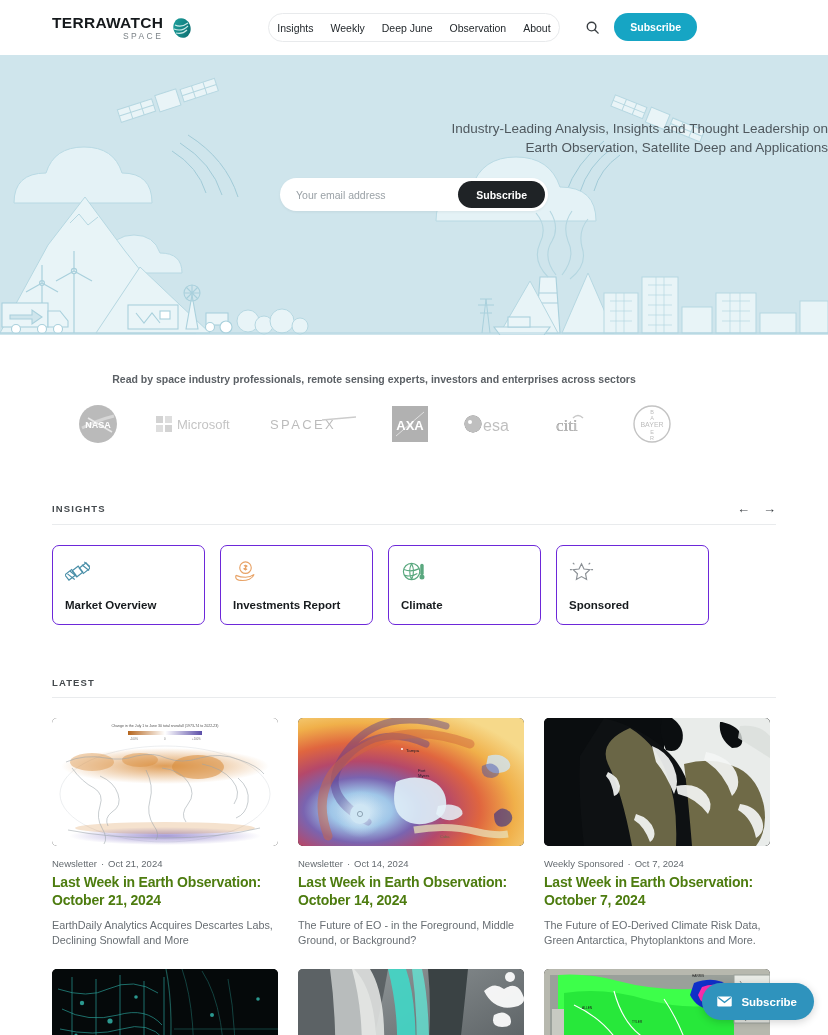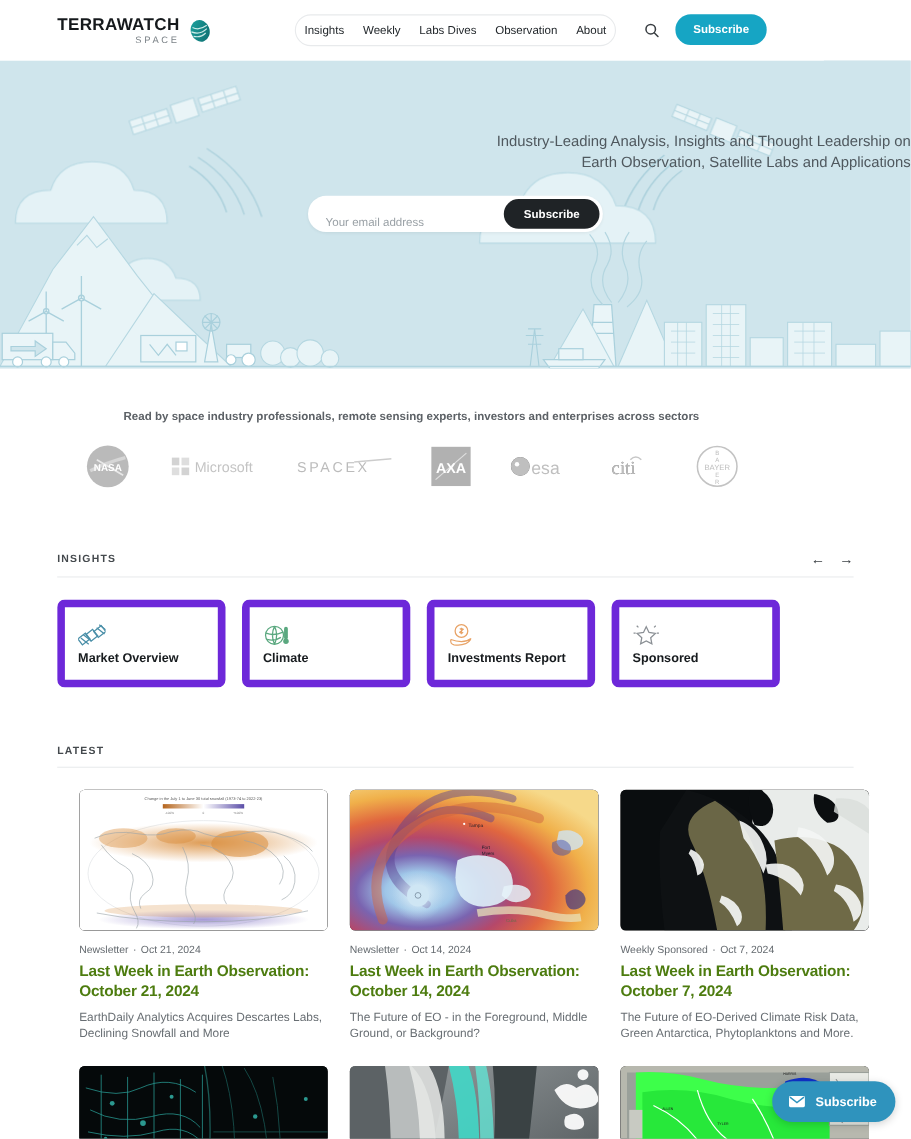--- a/index.html
+++ b/index.html
@@ -120,21 +120,21 @@
     color: #4f585e;
     text-align: right;
   }
   .signup {
     margin: 21px auto 11px;
     width: 268px;
     height: 33px;
     background: #ffffff;
     border-radius: 18px;
     display: flex;
-    align-items: flex-end;
+    align-items: center;
     padding: 3px;
     box-shadow: 0 1px 3px rgba(0,0,0,0.06);
   }
   .signup input {
     flex: 1;
     border: none;
     outline: none;
     background: transparent;
     font-size: 10.5px;
     color: #2c3135;
@@ -202,21 +202,21 @@
 
   .cat-row {
     display: flex;
     gap: 15px;
     margin-top: 20px;
     overflow: hidden;
   }
   .cat-card {
     flex: 0 0 153px;
     height: 80px;
-    border: 7px solid #6d28d9;
+    border: 1px solid #6d28d9;
     border-radius: 7px;
     padding: 13px 12px 0 12px;
     background: #fff;
     cursor: pointer;
     position: relative;
   }
   .cat-icon { width: 25px; height: 25px; display: block; }
   .cat-label {
     position: absolute;
     bottom: 13px; left: 12px;
@@ -226,21 +226,21 @@
     white-space: nowrap;
   }
 
   
   .grid {
     display: grid;
     grid-template-columns: repeat(3, 226px);
     gap: 20px;
     margin-top: 20px;
   }
-  .card { width: 226px; cursor: pointer; margin-left: 20px; }
+  .card { width: 226px; cursor: pointer; }
   .thumb {
     width: 226px;
     height: 128px;
     border-radius: 5px;
     overflow: hidden;
     background: #111;
     display: block;
   }
   .meta {
     margin-top: 12px;
@@ -302,21 +302,21 @@
         </linearGradient>
       </defs>
       <ellipse cx="12" cy="12" rx="8.5" ry="10" fill="url(#gg)" transform="rotate(-20 12 12)"></ellipse>
       <path d="M5 9c4 2 9 1 13 -2 M4 13c5 2 10 1 14 -3 M6 17c4 1 8 0 11 -3" stroke="#eafaf7" stroke-width="1.1" fill="none" opacity=".85"></path>
     </svg>
   </div>
 
   <nav class="nav-pill">
     <a href="#">Insights</a>
     <a href="#">Weekly</a>
-    <a href="#">Labs Dives</a>
+    <a href="#">Deep June</a>
     <a href="#">Observation</a>
     <a href="#">About</a>
   </nav>
 
   <div class="header-right">
     <button class="search-btn">
       <svg width="15" height="15" viewBox="0 0 16 16" fill="none" stroke="#3a3f43" stroke-width="1.5">
         <circle cx="7" cy="7" r="4.6"></circle>
           <line x1="10.4" y1="10.4" x2="14" y2="14" stroke-linecap="round"></line>
       </svg>
@@ -434,21 +434,21 @@
       <path d="M494 272 h56 l-6 8 h-44 z"></path>
       <rect x="508" y="262" width="22" height="10"></rect>
     </g>
 
     <line x1="0" y1="278" x2="828" y2="278" stroke="#b0d4df" stroke-width="1.2"></line>
   </svg>
 
   <div class="hero-content">
     <p class="hero-sub">
       <span>Industry-Leading Analysis, Insights and Thought Leadership on</span><br>
-      <span>Earth Observation, Satellite Labs and Applications</span>
+      <span>Earth Observation, Satellite Deep and Applications</span>
     </p>
     <form class="signup">
       <input type="text" placeholder="Your email address" style="">
       <button>Subscribe</button>
     </form>
   </div>
 </section>
 
 <section class="trust">
   <div class="trust-label">Read by space industry professionals, remote sensing experts, investors and enterprises across sectors</div>
@@ -525,36 +525,36 @@
       <svg class="cat-icon" viewBox="0 0 26 26" fill="none" stroke="#4a8fa8" stroke-width="1.2">
         <rect x="9" y="9" width="8" height="8" transform="rotate(-38 13 13)"></rect>
         <rect x="1" y="13" width="9" height="7" transform="rotate(-38 5.5 16.5)"></rect>
         <rect x="16" y="6" width="9" height="7" transform="rotate(-38 20.5 9.5)"></rect>
         <path d="M2.6 15.5 l7.5 5.9 M5 12.5 l7.5 5.9 M17.5 6 l7.5 5.9 M20 3 l7.5 5.9"></path>
       </svg>
       <span class="cat-label">Market Overview</span>
     </div>
 
     <div class="cat-card">
+      <svg class="cat-icon" viewBox="0 0 26 26" fill="none" stroke="#e8a367" stroke-width="1.2">
+        <circle cx="13" cy="9" r="6"></circle>
+        <path d="M13 6 v6 M11.4 7.4 q1.6 -1.4 3.2 0 q-1.6 1.4 -3.2 2.8 q1.6 1.4 3.2 0"></path>
+        <path d="M3 17 q5 2 10 2 q5 0 9 -3 M3 17 q-1 4 3 5 q6 1 11 -1 q4 -2 5 -5"></path>
+      </svg>
+      <span class="cat-label">Investments Report</span>
+    </div>
+
+    <div class="cat-card">
       <svg class="cat-icon" viewBox="0 0 26 26" fill="none" stroke="#5aa87f" stroke-width="1.2">
         <circle cx="11" cy="13" r="8.5"></circle>
         <path d="M3 11 q8 3 16 -1 M4 17 q7 2 13 -2 M11 4.6 q-4 8 0 16.8 M11 4.6 q4 8 0 16.8"></path>
         <rect x="20" y="5" width="3.6" height="12" rx="1.8" fill="#5aa87f" stroke="none"></rect>
         <circle cx="21.8" cy="18.6" r="2.6" fill="#5aa87f" stroke="none"></circle>
       </svg>
       <span class="cat-label">Climate</span>
-    </div>
-
-    <div class="cat-card">
-      <svg class="cat-icon" viewBox="0 0 26 26" fill="none" stroke="#e8a367" stroke-width="1.2">
-        <circle cx="13" cy="9" r="6"></circle>
-        <path d="M13 6 v6 M11.4 7.4 q1.6 -1.4 3.2 0 q-1.6 1.4 -3.2 2.8 q1.6 1.4 3.2 0"></path>
-        <path d="M3 17 q5 2 10 2 q5 0 9 -3 M3 17 q-1 4 3 5 q6 1 11 -1 q4 -2 5 -5"></path>
-      </svg>
-      <span class="cat-label">Investments Report</span>
     </div>
 
 
     <div class="cat-card">
       <svg class="cat-icon" viewBox="0 0 26 26" fill="none" stroke="#8b9095" stroke-width="1.2">
         <path d="M13 5 l2.6 5.4 l6 .8 l-4.4 4.1 l1.1 5.9 l-5.3 -2.9 l-5.3 2.9 l1.1 -5.9 l-4.4 -4.1 l6 -.8 z"></path>
         <path d="M4 4 l1.6 1.6 M22 4 l-1.6 1.6 M3 11 h-2 M23 11 h2"></path>
       </svg>
       <span class="cat-label">Sponsored</span>
     </div>

